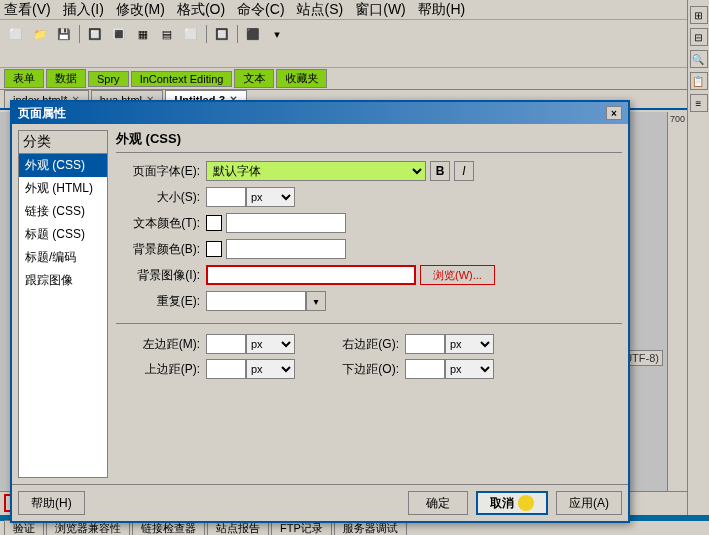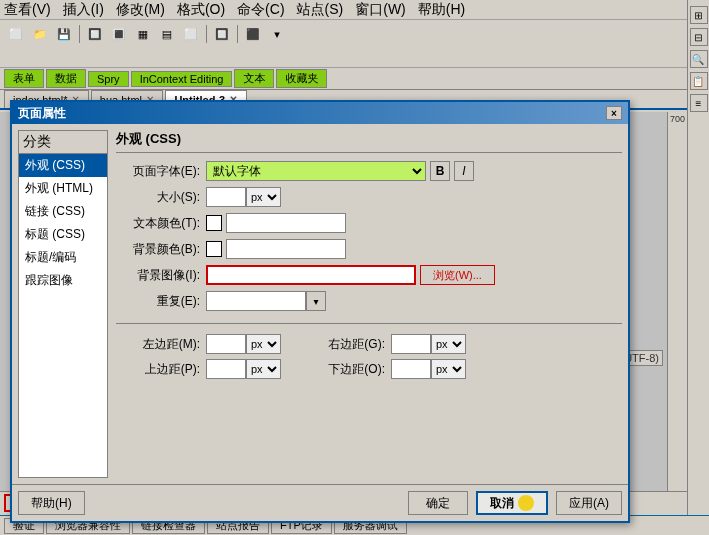--- a/index.html
+++ b/index.html
@@ -275,21 +275,21 @@
       align-items: center;
     }
     .px-input {
       width: 40px;
       height: 20px;
       border: 1px solid #808080;
       background: #fff;
       font-size: 12px;
     }
     .px-select {
-      width: 35px;
+      width: 49px;
       height: 20px;
       border: 1px solid #808080;
       font-size: 11px;
     }
     .color-box {
       width: 16px;
       height: 16px;
       border: 1px solid #000;
       background: #fff;
       margin-right: 4px;
@@ -359,21 +359,21 @@
     }
 
     
     .statusbar {
       position: absolute;
       bottom: 0;
       left: 0;
       right: 0;
       height: 20px;
       background: #d4d0c8;
-      border-top: 1px solid #0369a1;
+      border-top: 6px solid #0369a1;
       display: flex;
       align-items: center;
       padding: 0 4px;
     }
     .status-item {
       padding: 1px 8px;
       font-size: 11px;
       border: 1px solid #808080;
       margin-right: 2px;
       cursor: pointer;

